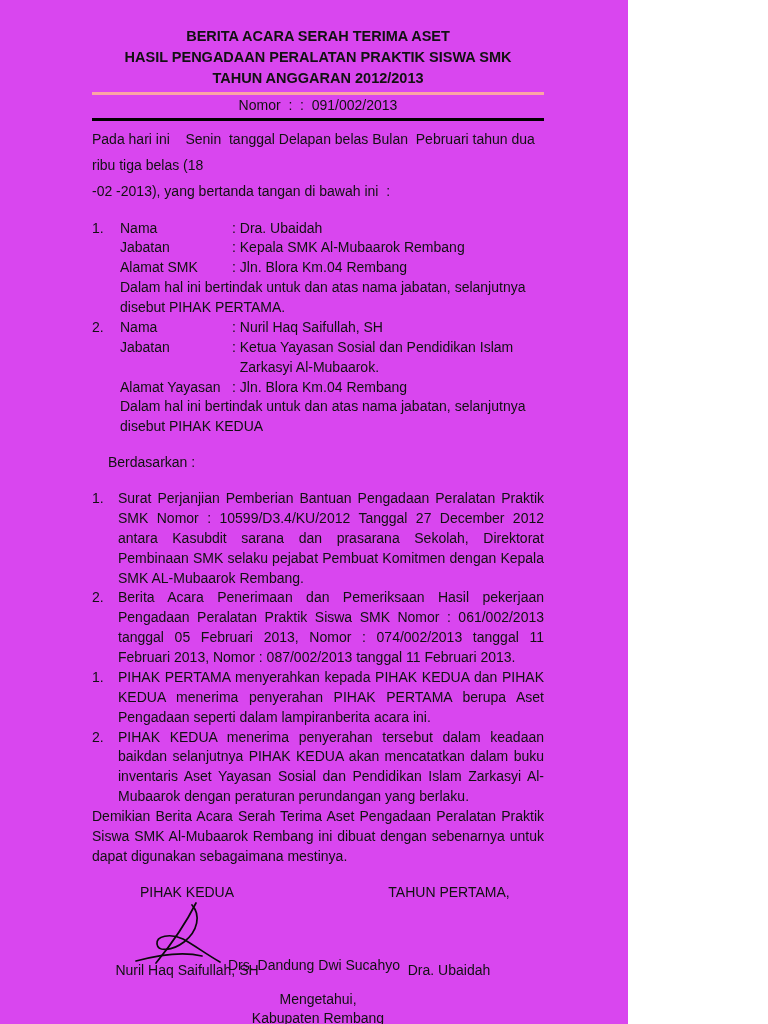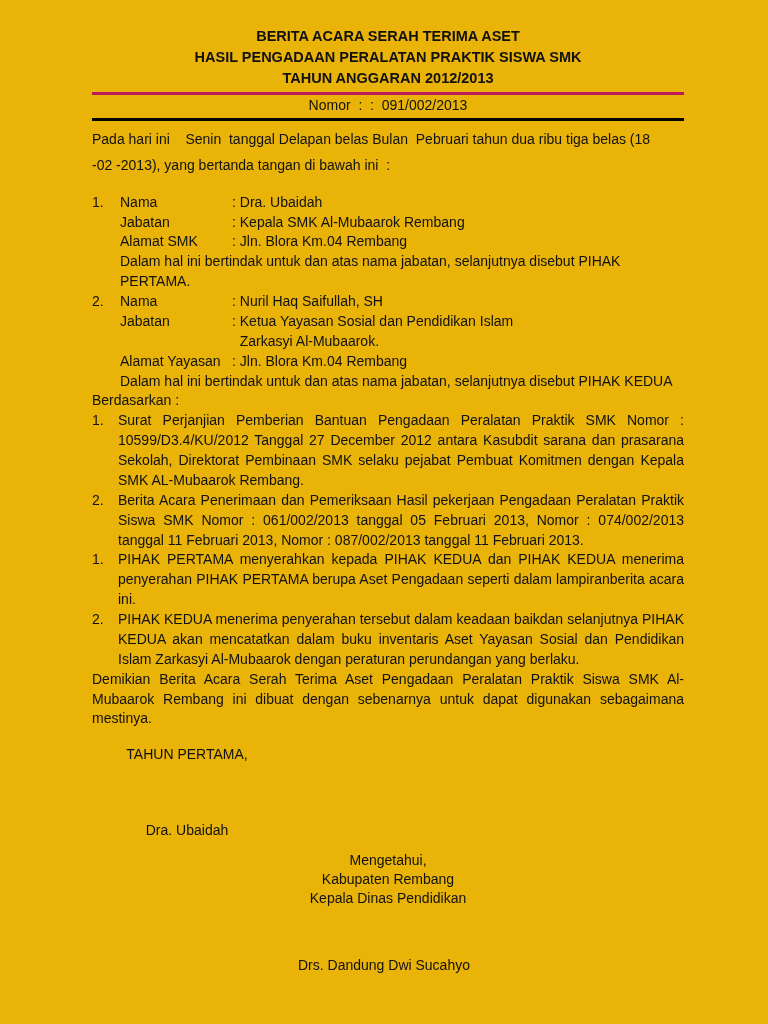--- a/index.html
+++ b/index.html
@@ -6,50 +6,50 @@
   body {
     width: 768px; height: 1024px;
     background: #ffffff;
     overflow: hidden;
     font-family: "Liberation Sans", "DejaVu Sans", sans-serif;
     color: #111111;
   }
   .page {
     position: relative;
     box-sizing: border-box;
-    width: 768px; height: 1024px;
+    width: 628px; height: 1024px;
     padding: 26px 84px 16px 92px;
-    background: #eab308;
+    background: #d946ef;
     font-size: 14px;
     line-height: 1.42;
   }
   .pre { white-space: pre-wrap; }
 
   .title-block { text-align: center; font-weight: bold; font-size: 14.5px; line-height: 1.45; }
 
   .nomor-row {
     margin-top: 3px;
-    border-top: 3px solid #be185d;
+    border-top: 3px solid #fca5a5;
     border-bottom: 3px solid #000;
     text-align: center;
     padding: 1px 0 2px 0;
     font-size: 14px;
   }
 
   .opening { margin: 6px 0 14px 0; line-height: 1.85; }
 
   .party { display: flex; }
   .party-num { width: 28px; flex: 0 0 28px; }
   .party-body { flex: 1; }
   .field { display: flex; }
   .flabel { width: 112px; flex: 0 0 112px; }
   .fvalue { flex: 1; }
   .note { text-align: left; }
 
-  .heading-line { margin: 0; }
+  .heading-line { margin: 16px; }
 
   .num-item { display: flex; }
   .num-col { width: 26px; flex: 0 0 26px; }
   .num-text { flex: 1; text-align: justify; }
 
   .para-justify { margin: 0; text-align: justify; }
 
   .signature-row {
     display: flex;
     justify-content: space-between;
@@ -150,20 +150,31 @@
   </div>
   <div class="num-item">
     <div class="num-col">2.</div>
     <div class="num-text">PIHAK KEDUA menerima penyerahan tersebut dalam keadaan baikdan selanjutnya PIHAK KEDUA akan mencatatkan dalam buku inventaris Aset Yayasan Sosial dan Pendidikan Islam Zarkasyi Al-Mubaarok dengan peraturan perundangan yang berlaku.</div>
   </div>
 
   <p class="para-justify">Demikian Berita Acara Serah Terima Aset Pengadaan Peralatan Praktik Siswa SMK Al-Mubaarok Rembang ini dibuat dengan sebenarnya untuk dapat digunakan sebagaimana mestinya.</p>
 
   <div class="signature-row">
     <div class="sig-col">
+      <div>PIHAK KEDUA</div>
+      <svg class="sig-scribble" width="126" height="66" viewBox="0 0 126 66" aria-hidden="true">
+        <g fill="none" stroke="#0a0a0a" stroke-width="1.7" stroke-linecap="round">
+          <path d="M72 2 C64 18 50 40 32 62"></path>
+          <path d="M68 4 C77 14 74 30 60 41 C48 50 34 51 33 43 C32 35 46 32 59 38 C70 44 82 53 96 61"></path>
+          <path d="M12 60 C38 53 62 51 78 55"></path>
+        </g>
+      </svg>
+      <div>Nuril Haq Saifullah, SH</div>
+    </div>
+    <div class="sig-col">
       <div>TAHUN PERTAMA,</div>
       <div class="spacer"></div>
       <div>Dra. Ubaidah</div>
     </div>
   </div>
 
   <div class="ack-block">
     <div>Mengetahui,</div>
     <div>Kabupaten Rembang</div>
     <div>Kepala Dinas Pendidikan</div>

